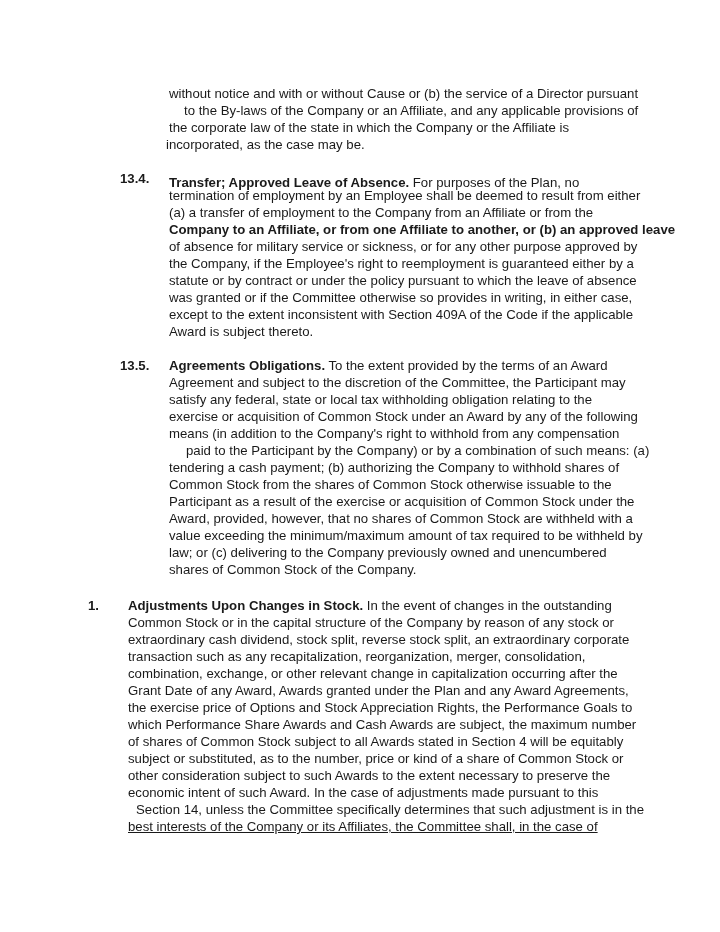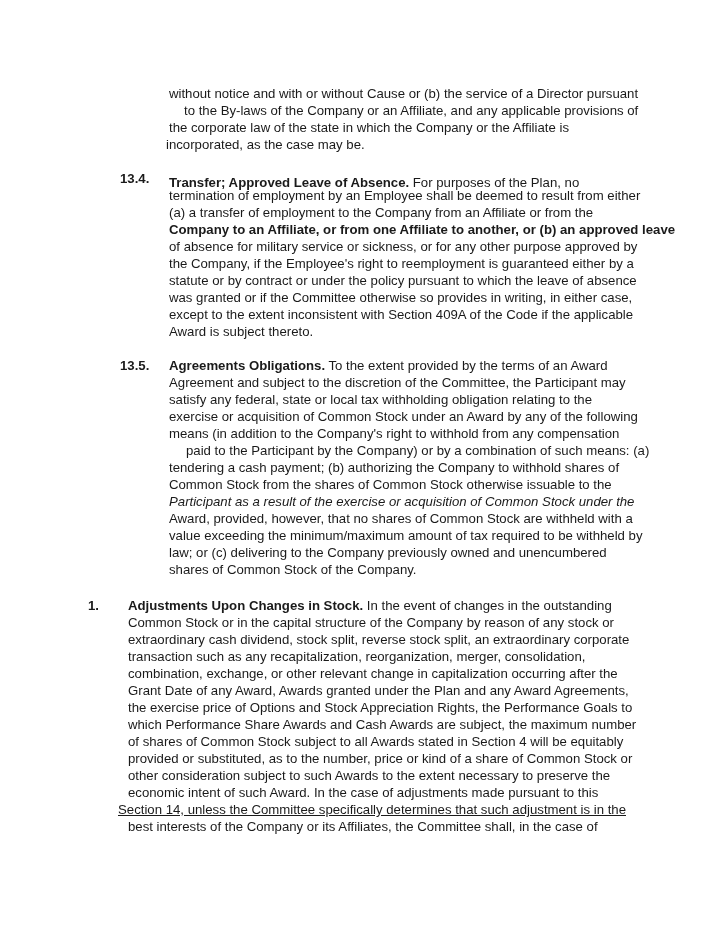--- a/index.html
+++ b/index.html
@@ -33,36 +33,36 @@
     <div>
       <div class="num" style="left: 120px; top: 357px;">13.5.</div>
       <div class="line" style="left: 169px; top: 357px;"><b>Agreements Obligations.</b><span> To the extent provided by the terms of an Award</span></div>
       <div class="line" style="left: 169px; top: 374px;">Agreement and subject to the discretion of the Committee, the Participant may</div>
       <div class="line" style="left: 169px; top: 391px; text-align: center;">satisfy any federal, state or local tax withholding obligation relating to the</div>
       <div class="line" style="left: 169px; top: 408px;">exercise or acquisition of Common Stock under an Award by any of the following</div>
       <div class="line" style="left: 169px; top: 425px;">means (in addition to the Company's right to withhold from any compensation</div>
       <div class="line" style="left: 169px; top: 442px; margin-left: 17px;">paid to the Participant by the Company) or by a combination of such means: (a)</div>
       <div class="line" style="left: 169px; top: 459px;">tendering a cash payment; (b) authorizing the Company to withhold shares of</div>
       <div class="line" style="left: 169px; top: 476px;">Common Stock from the shares of Common Stock otherwise issuable to the</div>
-      <div class="line" style="left: 169px; top: 493px; font-style: italic;">Participant as a result of the exercise or acquisition of Common Stock under the</div>
+      <div class="line" style="left: 169px; top: 493px;">Participant as a result of the exercise or acquisition of Common Stock under the</div>
       <div class="line" style="left: 169px; top: 510px;">Award, provided, however, that no shares of Common Stock are withheld with a</div>
       <div class="line" style="left: 169px; top: 527px; text-align: center;">value exceeding the minimum/maximum amount of tax required to be withheld by</div>
       <div class="line" style="left: 169px; top: 544px;">law; or (c) delivering to the Company previously owned and unencumbered</div>
       <div class="line" style="left: 169px; top: 561px;">shares of Common Stock of the Company.</div>
     </div>
     <div>
       <div class="num" style="left: 88px; top: 597px;">1.</div>
       <div class="line" style="left: 128px; top: 597px;"><b>Adjustments Upon Changes in Stock.</b><span> In the event of changes in the outstanding</span></div>
       <div class="line" style="left: 128px; top: 614px;">Common Stock or in the capital structure of the Company by reason of any stock or</div>
       <div class="line" style="left: 128px; top: 631px;">extraordinary cash dividend, stock split, reverse stock split, an extraordinary corporate</div>
       <div class="line" style="left: 128px; top: 648px;">transaction such as any recapitalization, reorganization, merger, consolidation,</div>
       <div class="line" style="left: 128px; top: 665px;">combination, exchange, or other relevant change in capitalization occurring after the</div>
       <div class="line" style="left: 128px; top: 682px;">Grant Date of any Award, Awards granted under the Plan and any Award Agreements,</div>
       <div class="line" style="left: 128px; top: 699px;">the exercise price of Options and Stock Appreciation Rights, the Performance Goals to</div>
       <div class="line" style="left: 128px; top: 716px;">which Performance Share Awards and Cash Awards are subject, the maximum number</div>
       <div class="line" style="left: 128px; top: 733px;">of shares of Common Stock subject to all Awards stated in Section 4 will be equitably</div>
-      <div class="line" style="left: 128px; top: 750px;">provided or substituted, as to the number, price or kind of a share of Common Stock or</div>
+      <div class="line" style="left: 128px; top: 750px;">subject or substituted, as to the number, price or kind of a share of Common Stock or</div>
       <div class="line" style="left: 128px; top: 767px;">other consideration subject to such Awards to the extent necessary to preserve the</div>
       <div class="line" style="left: 128px; top: 784px;">economic intent of such Award. In the case of adjustments made pursuant to this</div>
-      <div class="line" style="left: 118px; top: 801px; text-decoration: underline;">Section 14, unless the Committee specifically determines that such adjustment is in the</div>
-      <div class="line" style="left: 128px; top: 818px;">best interests of the Company or its Affiliates, the Committee shall, in the case of</div>
+      <div class="line" style="left: 136px; top: 801px;">Section 14, unless the Committee specifically determines that such adjustment is in the</div>
+      <div class="line" style="left: 128px; top: 818px; text-decoration: underline;">best interests of the Company or its Affiliates, the Committee shall, in the case of</div>
     </div>
   </div>
 
 </body></html>

